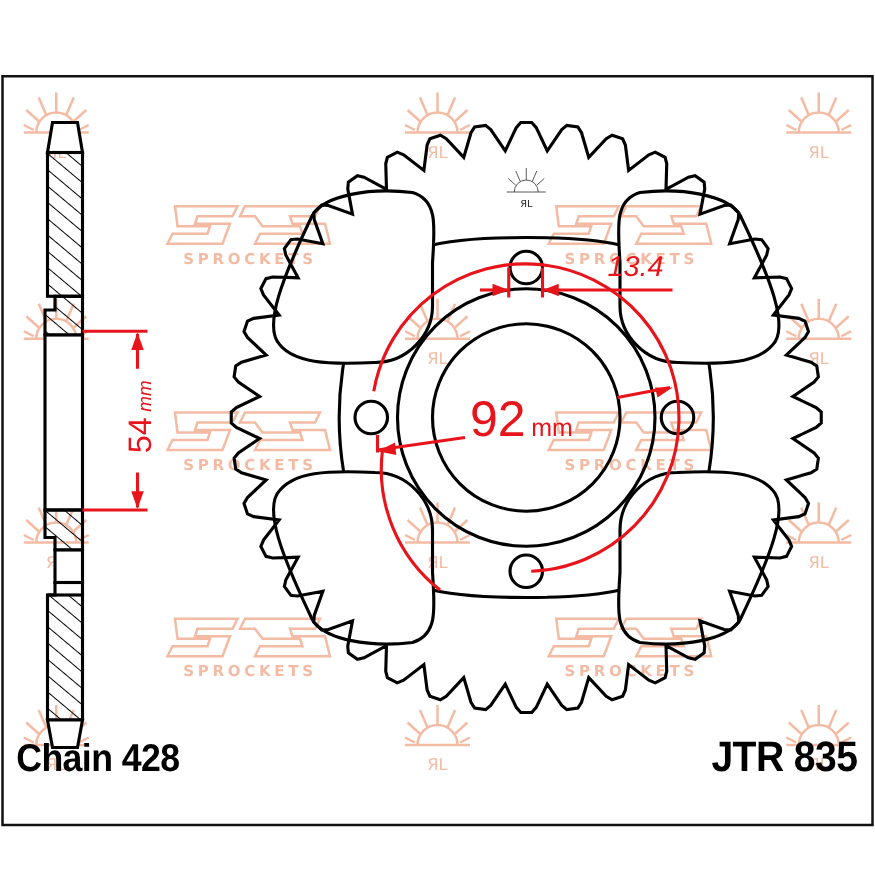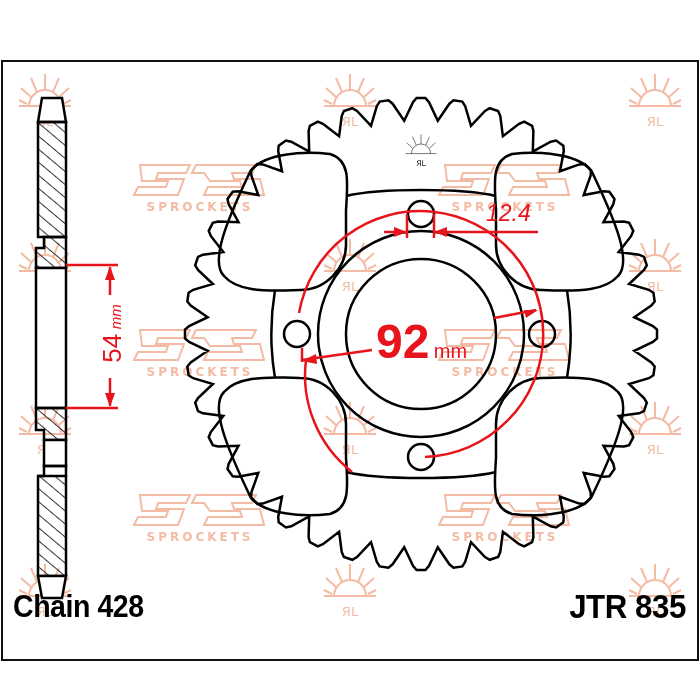--- a/index.html
+++ b/index.html
@@ -128,22 +128,22 @@
     <path d="M434 232 L447 227 L447 237 Z" stroke="none"></path>
   </g>
 </svg>
 
 <div class="dim" style="left:82px; top:318px; transform: rotate(-90deg); transform-origin: center; width:60px; text-align:center;">
   <span style="font-size:26px; font-style:normal;">54</span>
   <span style="font-size:15px;">mm</span>
 </div>
 
 <div class="dim" style="left:376px; top:314px;">
-  <span style="font-size:48px; font-style:normal;font-weight:bold;">92</span>
+  <span style="font-size:40px; font-style:normal;">92</span>
   <span style="font-size:20px; font-style:normal;">mm</span>
 </div>
 
 <div class="dim" style="left:486px; top:200px; font-size:23px;">
-  <span>12.4</span>
+  <span>13.4</span>
 </div>
 
 <div class="label" id="chain-label">Chain 428</div>
 <div class="label" id="part-label">JTR 835</div>
 
 </body></html>

